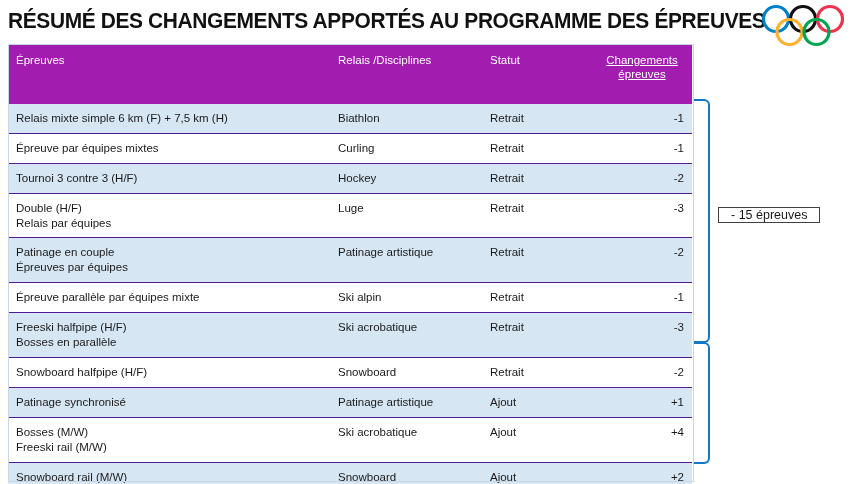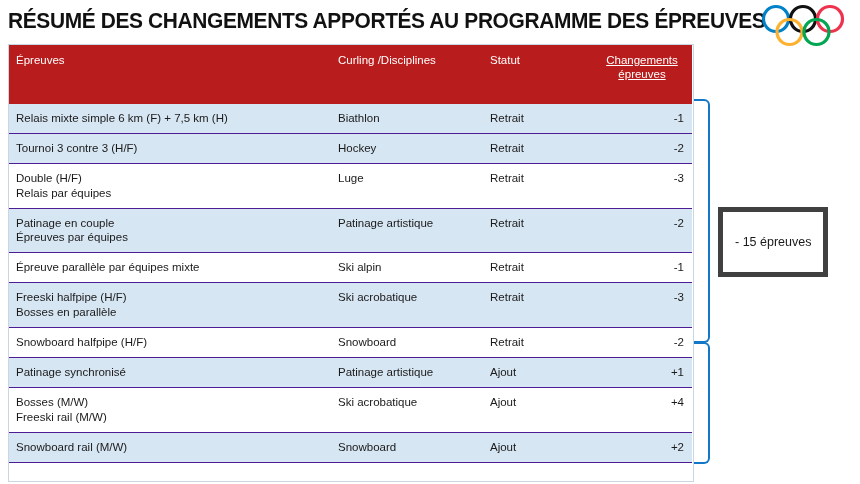--- a/index.html
+++ b/index.html
@@ -49,21 +49,21 @@
     table-layout: fixed;
     font-size: 11.5px;
     color: #1a1a1a;
   }
   table.changes col.c1 { width: 322px; }
   table.changes col.c2 { width: 152px; }
   table.changes col.c3 { width: 110px; }
   table.changes col.c4 { width: 100px; }
 
   thead th {
-    background: #b91c1c;
+    background: #a21caf;
     color: #ffffff;
     font-weight: normal;
     font-size: 11.5px;
     text-align: left;
     vertical-align: top;
     padding: 9px 8px 22px 8px;
     line-height: 1.25;
   }
   thead th.last { text-align: center; text-decoration: underline; }
 
@@ -84,25 +84,25 @@
     border: 2px solid #1277c6;
     border-left: none;
     border-radius: 0 6px 6px 0;
     width: 14px;
   }
   .bracket.removals { left: 694px; top: 99px; height: 240px; }
   .bracket.additions { left: 694px; top: 342px; height: 118px; }
 
   .side-label {
     position: absolute;
-    border: 5px solid #404040;
+    border: 1px solid #404040;
     background: #ffffff;
     color: #1a1a1a;
     font-size: 12.5px;
-    padding: 23px 12px;
+    padding: 0 12px;
     white-space: nowrap;
   }
   .side-label.removals { left: 718px; top: 207px; }
   .side-label.additions { left: 718px; top: 389px; }
 
   .table-outline {
     position: absolute;
     left: 8px;
     top: 44px;
     width: 684px;
@@ -131,31 +131,39 @@
   <table class="changes">
     <colgroup>
       <col class="c1">
         <col class="c2">
         <col class="c3">
         <col class="c4">
     </colgroup>
     <thead>
       <tr>
         <th>Épreuves</th>
-        <th>Curling /Disciplines</th>
+        <th>Relais /Disciplines</th>
         <th>Statut</th>
         <th class="last">Changements épreuves</th>
       </tr>
     </thead>
     <tbody>
       <tr class="shade">
         <td>
           <span class="sub">Relais mixte simple 6 km (F) + 7,5 km (H)</span>
         </td>
         <td>Biathlon</td>
+        <td>Retrait</td>
+        <td class="num">-1</td>
+      </tr>
+      <tr class="plain">
+        <td>
+          <span class="sub">Épreuve par équipes mixtes</span>
+        </td>
+        <td>Curling</td>
         <td>Retrait</td>
         <td class="num">-1</td>
       </tr>
       <tr class="shade">
         <td>
           <span class="sub">Tournoi 3 contre 3 (H/F)</span>
         </td>
         <td>Hockey</td>
         <td>Retrait</td>
         <td class="num">-2</td>

